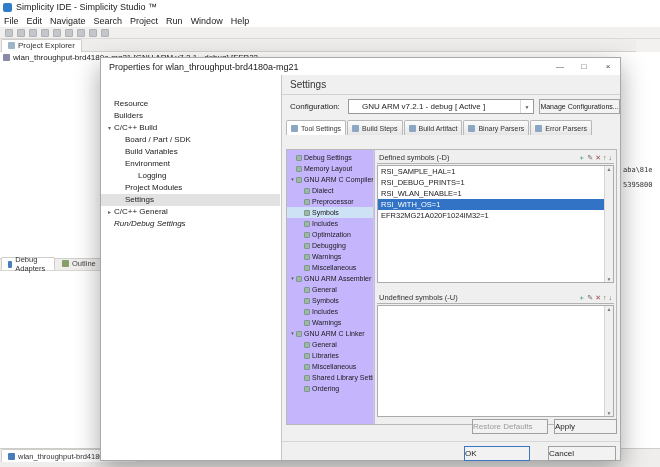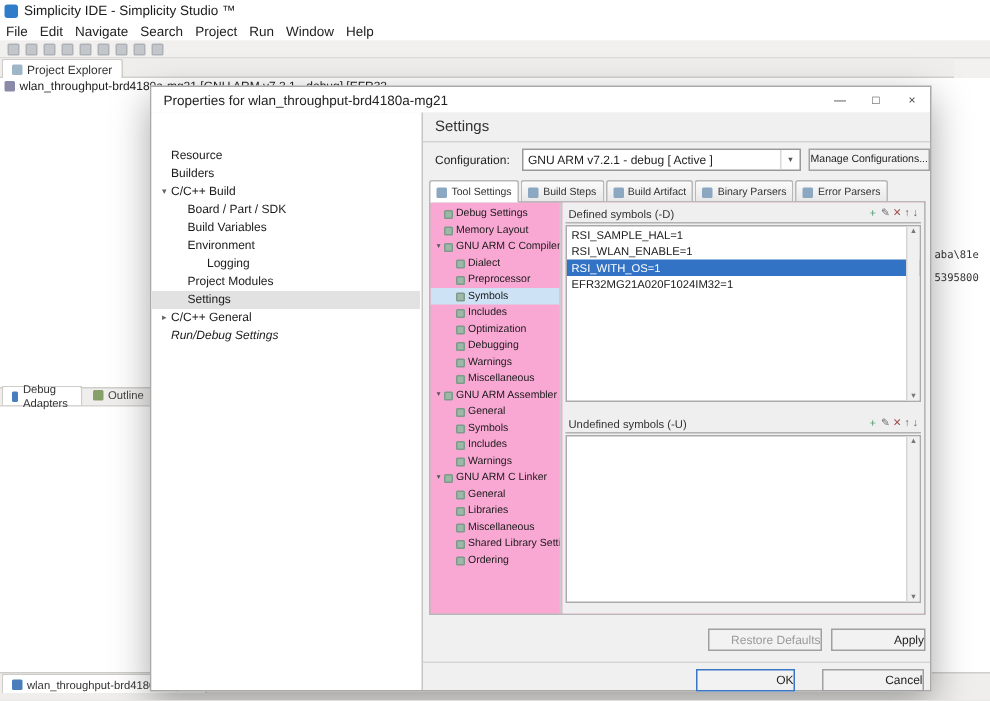--- a/index.html
+++ b/index.html
@@ -11,21 +11,21 @@
               display:flex; align-items:center; font-size:9px; color:#1a1a1a; }
   .app-icon { width:9px; height:9px; margin:0 4px 0 3px; background:#2f7dc8; border-radius:2px; }
   .menubar { position:absolute; left:0; top:14px; width:660px; height:13px; background:#ffffff;
              display:flex; align-items:center; font-size:9px; color:#222; }
   .menu-item { padding:0 4px; cursor:default; }
   .toolbar { position:absolute; left:0; top:27px; width:660px; height:12px; background:#f1f0ef;
              border-bottom:1px solid #dcdad7; display:flex; align-items:center; gap:4px; padding-left:5px; }
   .tool-icon { width:8px; height:8px; background:#c3c7cb; border:1px solid #aeb2b6; border-radius:1px; }
 
   .viewtab-row { position:absolute; left:0; top:39px; width:636px; height:13px; background:#efeeec;
-                 border-bottom:1px solid #d4d2cf; display:flex; align-items:flex-start; }
+                 border-bottom:1px solid #d4d2cf; display:flex; align-items:center; }
   .view-tab { display:inline-flex; align-items:center; gap:3px; height:13px; padding:0 6px;
               background:#ffffff; border:1px solid #cfcdca; border-bottom:none; border-radius:2px 2px 0 0;
               font-size:8px; color:#333; margin-left:1px; }
   .view-tab.plain { background:transparent; border:none; color:#444; }
   .mini-ico { width:7px; height:7px; border-radius:1px; }
 
   .content-white { position:absolute; left:0; top:52px; width:660px; height:396px; background:#ffffff; }
   .project-row { position:absolute; left:3px; top:53px; display:flex; align-items:center; gap:3px;
                  font-size:8px; color:#222; }
   .frag { position:absolute; font-family:"DejaVu Sans Mono", monospace; font-size:7px; color:#333; }
@@ -53,35 +53,35 @@
   .nav-row { height:12px; line-height:12px; display:flex; align-items:center; white-space:nowrap; cursor:default; }
   .nav-sel { background:#e2e2e2; }
   .nav-arrow { width:9px; font-size:6px; color:#666; text-align:center; flex:0 0 9px; }
 
   .dlg-main { position:absolute; left:181px; top:17px; right:0; bottom:0; background:#f0f0f0; }
   .settings-header { position:absolute; left:8px; top:4px; font-size:10px; color:#333; }
   .header-sep { position:absolute; left:0; top:19px; right:0; height:1px; background:#d2d2d2; }
   .config-label { position:absolute; left:8px; top:27px; font-size:8px; color:#222; }
   .config-select { position:absolute; left:66px; top:24px; width:186px; height:15px; background:#ffffff;
                    border:1px solid #999; display:flex; align-items:center; font-size:8px; color:#222;
-                   padding-left:3px; cursor:default; }
+                   padding-left:13px; cursor:default; }
   .select-arrow { margin-left:auto; width:13px; align-self:stretch; border-left:1px solid #d8d8d8;
                   display:flex; align-items:center; justify-content:center; font-size:5px; color:#555; }
   .manage-btn { position:absolute; left:257px; top:24px; width:81px; height:15px; background:#f3f3f3;
                 border:1px solid #a3a3a3; font-size:7px; color:#222; text-align:center; line-height:13px;
                 overflow:hidden; white-space:nowrap; cursor:default; }
 
   .ptabs { position:absolute; left:4px; top:43px; right:3px; height:16px; display:flex; align-items:flex-end; }
   .ptab { display:inline-flex; align-items:center; gap:3px; height:15px; padding:0 4px; margin-right:1px;
           background:linear-gradient(#fbfbfb,#e6e6e6); border:1px solid #b8b8b8; border-bottom:none;
           border-radius:2px 2px 0 0; font-size:7px; color:#333; position:relative; top:1px; white-space:nowrap; cursor:default; }
   .ptab.sel { background:#ffffff; z-index:2; }
   .tab-ico { width:7px; height:7px; background:#8ba7c2; border-radius:1px; }
 
-  .tab-content { position:absolute; left:4px; top:59px; right:3px; height:276px; background:#f9a8d4;
+  .tab-content { position:absolute; left:4px; top:74px; right:3px; height:276px; background:#c4b5fd;
                  border:1px solid #b8b8b8; }
   .tool-tree { position:absolute; left:0; top:0; width:87px; bottom:0; border-right:1px solid #cccccc;
                overflow:hidden; padding-top:2px; }
   .tt-row { height:11px; line-height:11px; display:flex; align-items:center; font-size:7px; color:#1a1a1a;
             white-space:nowrap; cursor:default; }
   .tt-sel { background:#cde2f4; }
   .tt-arrow { width:7px; font-size:5px; color:#555; text-align:center; flex:0 0 7px; }
   .tt-ico { width:6px; height:6px; background:#9db8a8; border:1px solid #7f9a8a; border-radius:1px;
             margin-right:2px; flex:0 0 6px; }
 
@@ -94,21 +94,21 @@
   .li-ico[data-name="delete-icon"] { color:#a05050; }
   .sym-list { position:absolute; left:2px; right:2px; background:#ffffff; border:1px solid #ababab; overflow:hidden; }
   .sym-row { height:11px; line-height:11px; font-size:7.5px; color:#1a1a1a; padding-left:3px;
              white-space:nowrap; cursor:default; }
   .sym-sel { background:#3273c5; color:#ffffff; }
   .vscroll { position:absolute; right:0; top:0; bottom:0; width:9px; background:#f0f0f0;
              border-left:1px solid #d5d5d5; display:flex; flex-direction:column; justify-content:space-between;
              align-items:center; font-size:5px; color:#777; }
 
   .dlg-btn2 { position:absolute; height:15px; background:#f2f2f2; border:1px solid #a0a0a0; font-size:8px;
-              color:#222; text-align:right; line-height:13px; cursor:default; }
+              color:#222; text-align:left; line-height:13px; cursor:default; }
   .disabled { color:#9a9a9a; }
   .bottom-sep { position:absolute; left:0; right:0; top:366px; height:1px; background:#d5d5d5; }
   .ok-btn { border:1px solid #3a76c4; }
 </style>
 </head>
 <body>
 
 <div class="screen" data-name="simplicity-studio-window">
 
   <div class="titlebar" data-name="window-titlebar">
@@ -392,20 +392,21 @@
                 <span class="li-ico" data-name="move-up-icon">↑</span>
                 <span class="li-ico" data-name="move-down-icon">↓</span>
               </span>
           </div>
           <div class="sym-list" style="top:15px; height:118px;" data-name="defined-symbols-list">
             <div class="vscroll" data-name="scrollbar">
               <span data-name="scroll-up-icon">▲</span>
               <span data-name="scroll-down-icon">▼</span>
             </div>
           <div class="sym-row" data-name="symbol-item">RSI_SAMPLE_HAL=1</div>
+              <div class="sym-row" data-name="symbol-item">RSI_DEBUG_PRINTS=1</div>
               <div class="sym-row" data-name="symbol-item">RSI_WLAN_ENABLE=1</div>
               <div class="sym-row sym-sel" data-name="symbol-item">RSI_WITH_OS=1</div>
               <div class="sym-row" data-name="symbol-item">EFR32MG21A020F1024IM32=1</div>
             </div>
 
           <div class="sym-header" style="top:142px;" data-name="undefined-symbols-header">
             <span style="padding-left:2px;" data-name="undefined-symbols-label">Undefined symbols (-U)</span>
             <span class="sym-toolbar" data-name="undefined-symbols-toolbar">
                 <span class="li-ico" data-name="add-icon">＋</span>
                 <span class="li-ico" data-name="edit-icon">✎</span>

